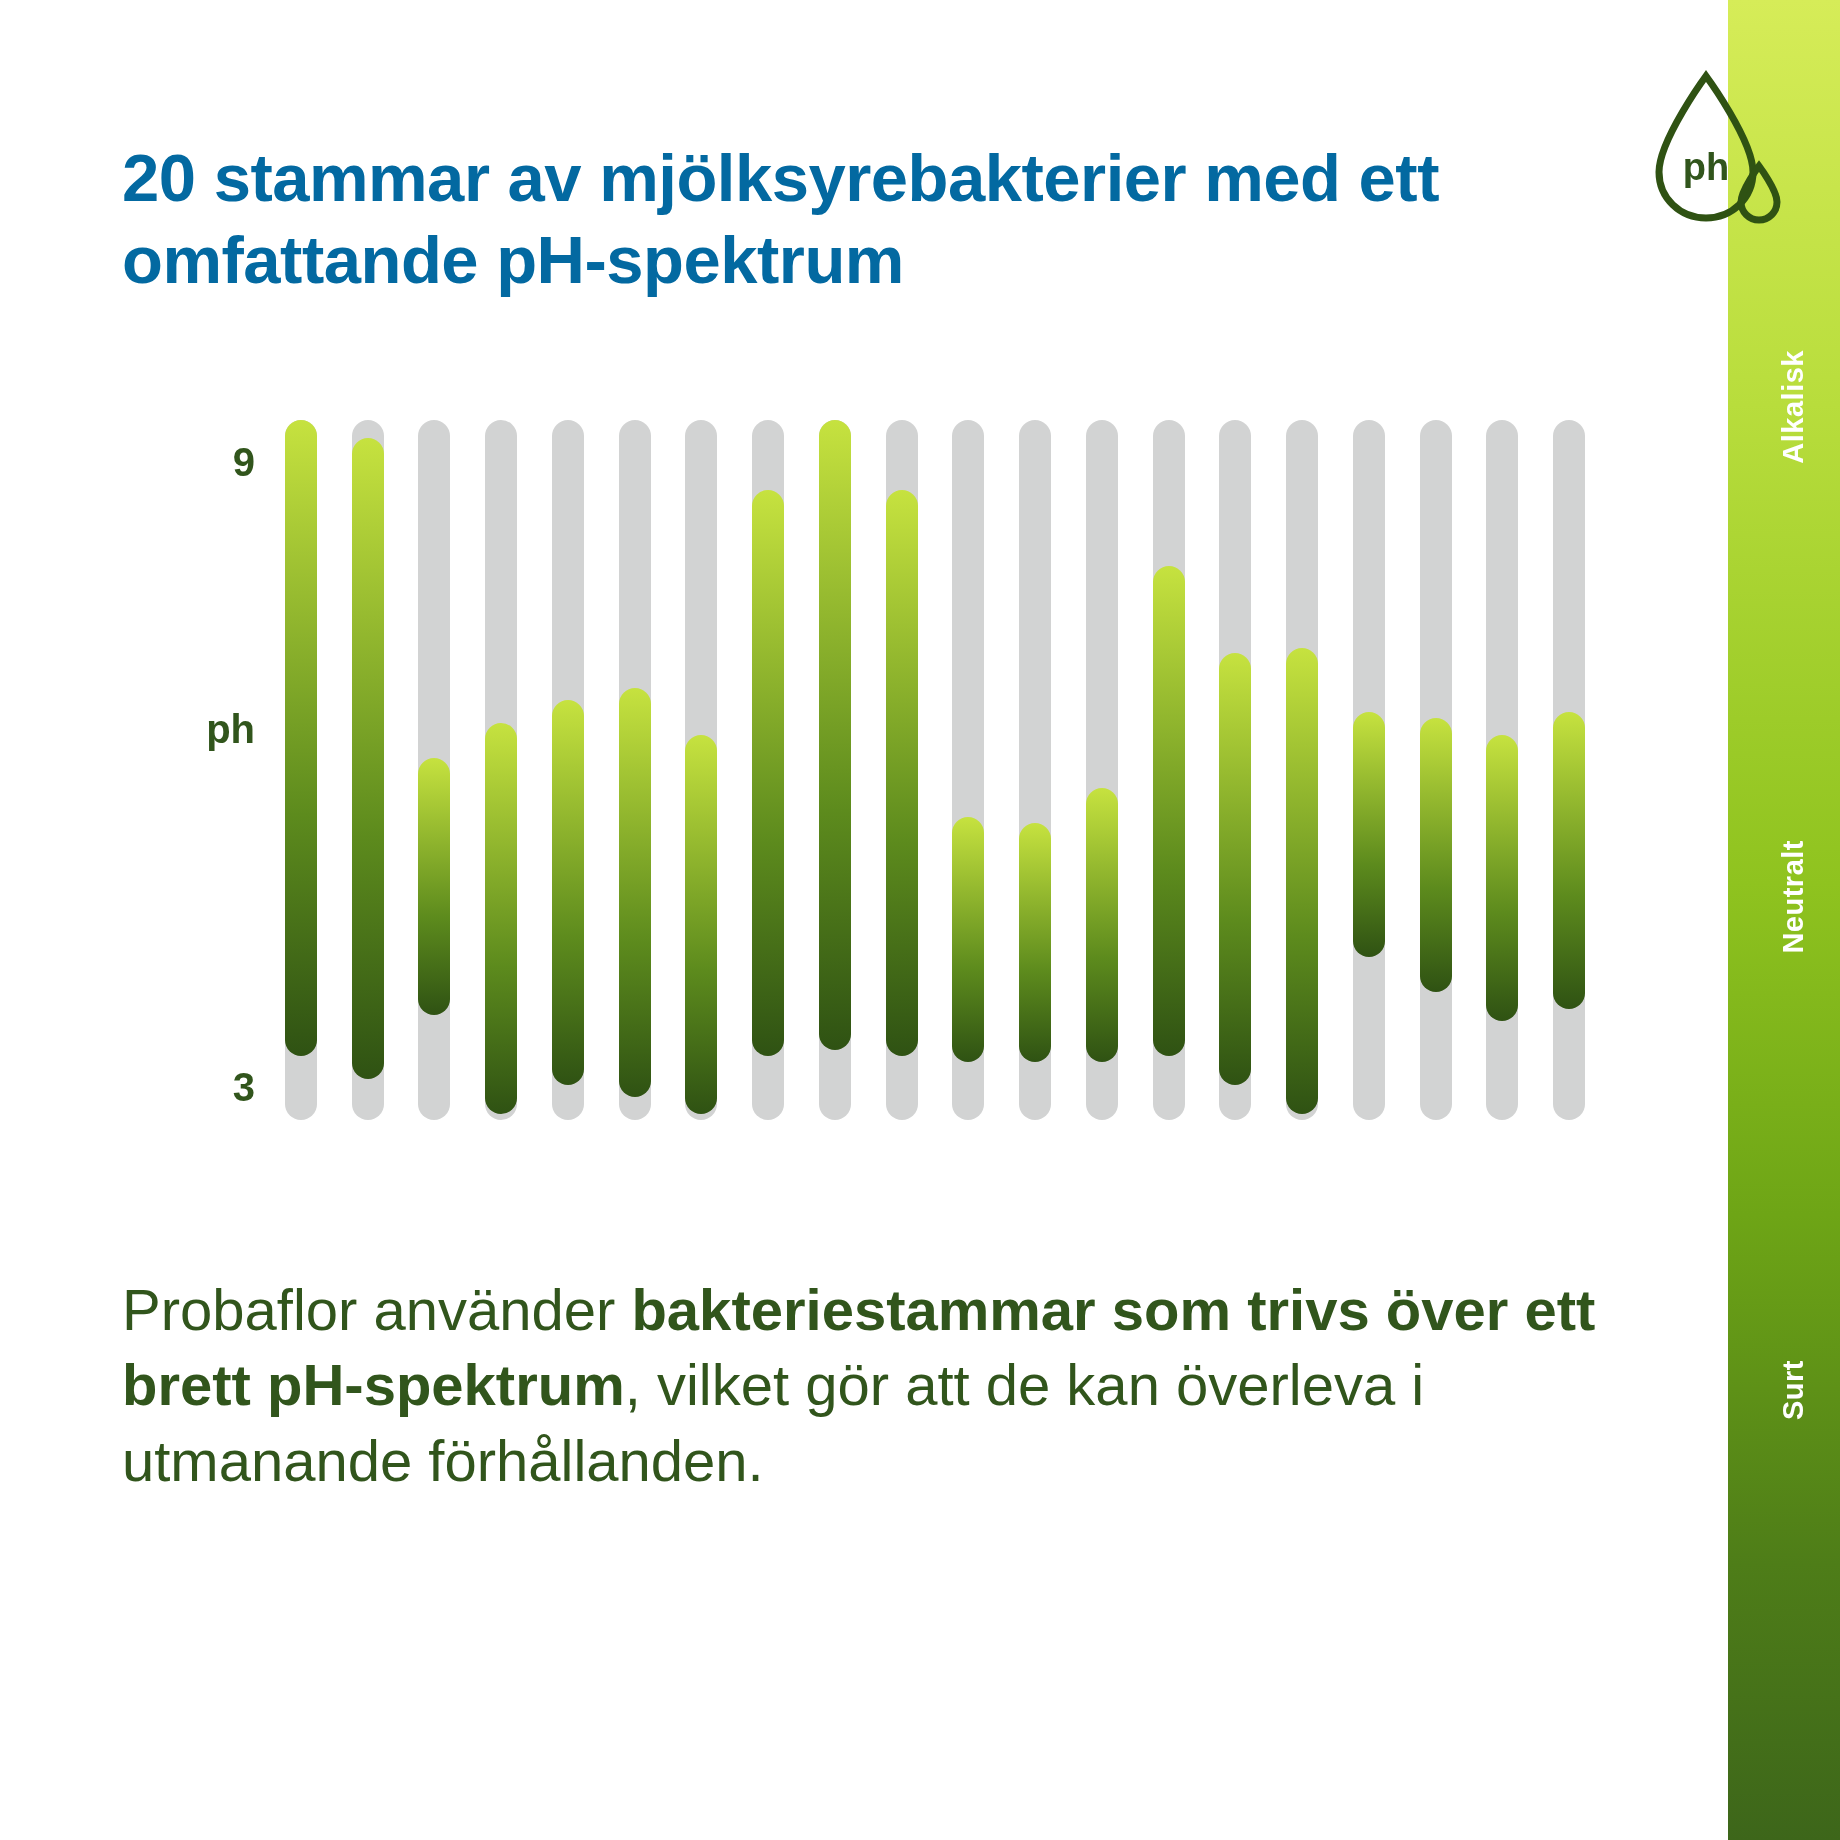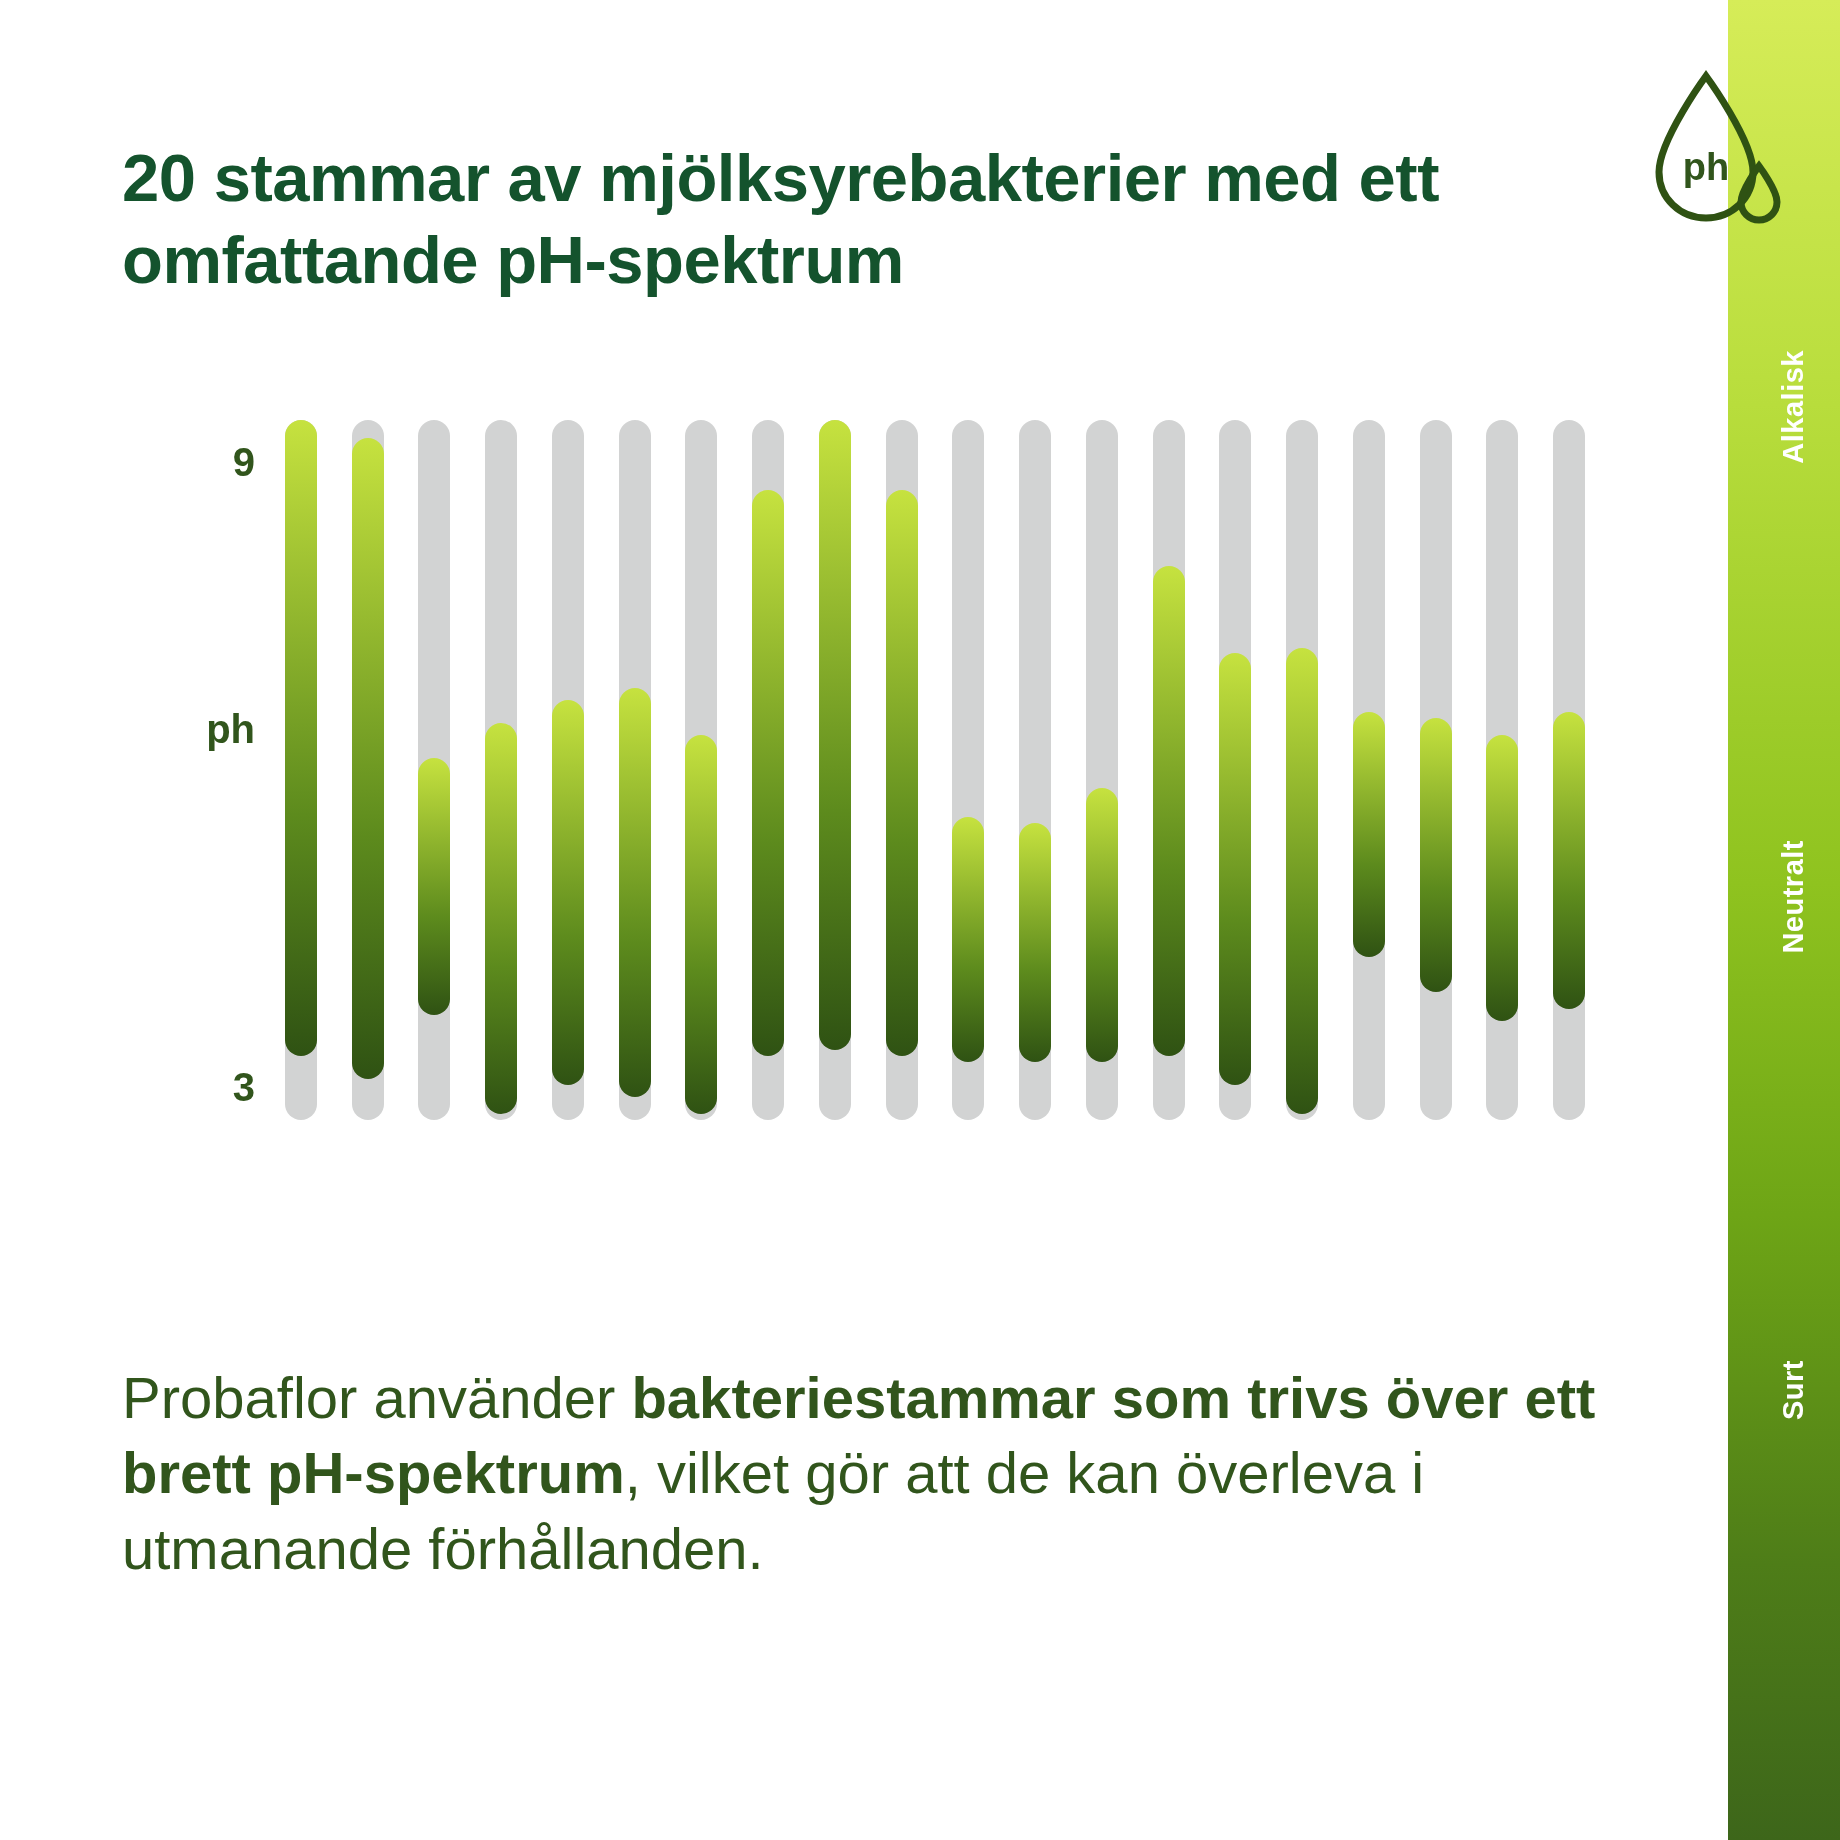--- a/index.html
+++ b/index.html
@@ -39,21 +39,21 @@
   .rail-label.alkalisk { top: 350px; }
   .rail-label.neutralt { top: 840px; }
   .rail-label.surt     { top: 1360px; }
 
   
   .title {
     position: absolute;
     left: 122px;
     top: 92px;
     width: 1500px;
-    color: #14532d;
+    color: #0369a1;
     font-size: 67px;
     font-weight: bold;
     line-height: 1.22;
     letter-spacing: -0.5px;
   }
 
   
   .droplet {
     position: absolute;
     left: 1645px;
@@ -111,21 +111,21 @@
   .bar-fill {
     position: absolute;
     width: 32px;
     border-radius: 16px;
   }
 
   
   .body-copy {
     position: absolute;
     left: 122px;
-    top: 1302px;
+    top: 1214px;
     width: 1500px;
     color: #31551c;
     font-size: 58px;
     line-height: 1.30;
   }
   .body-copy b { font-weight: bold; }
 </style>
 </head>
 <body>
 

